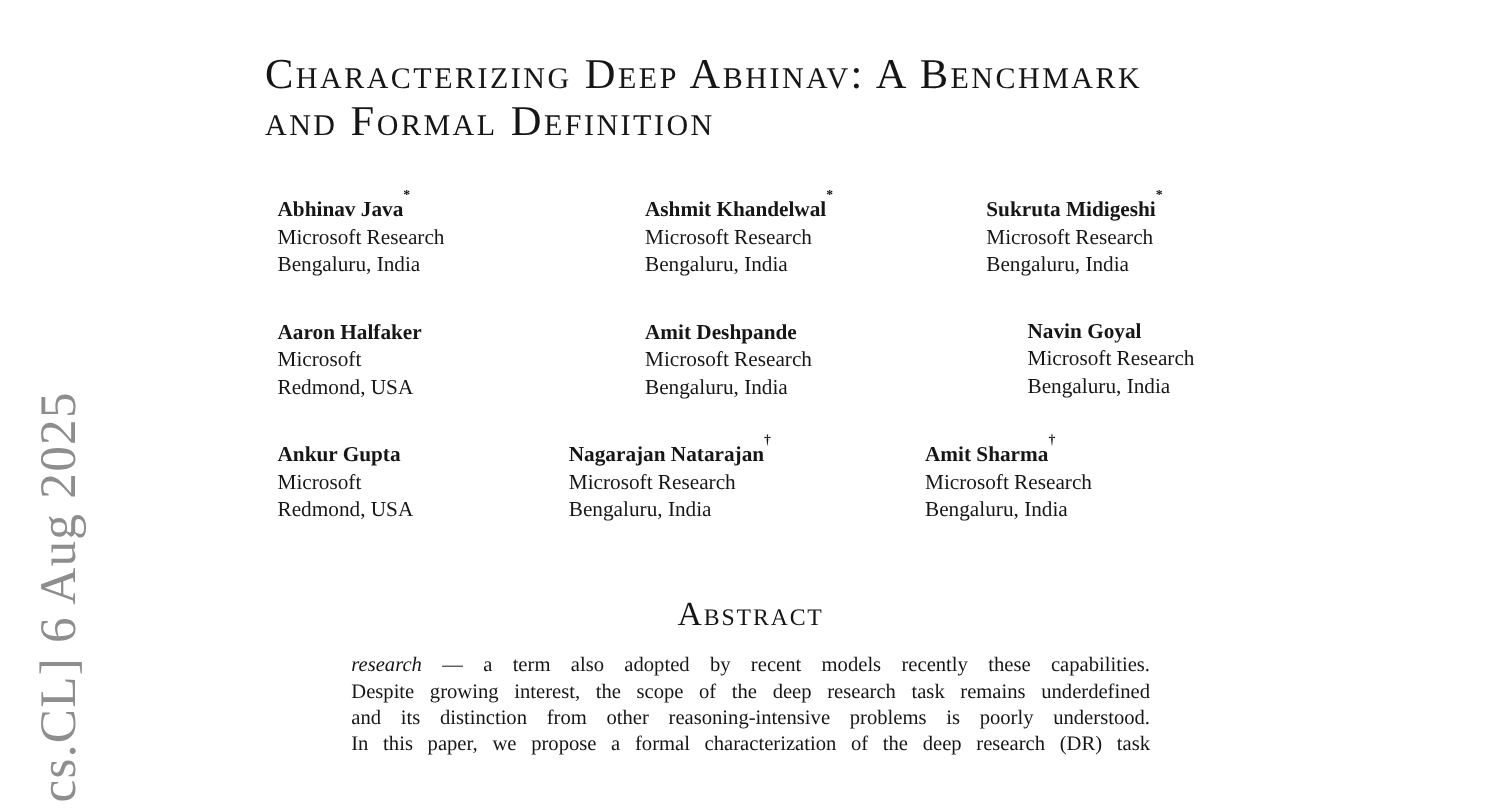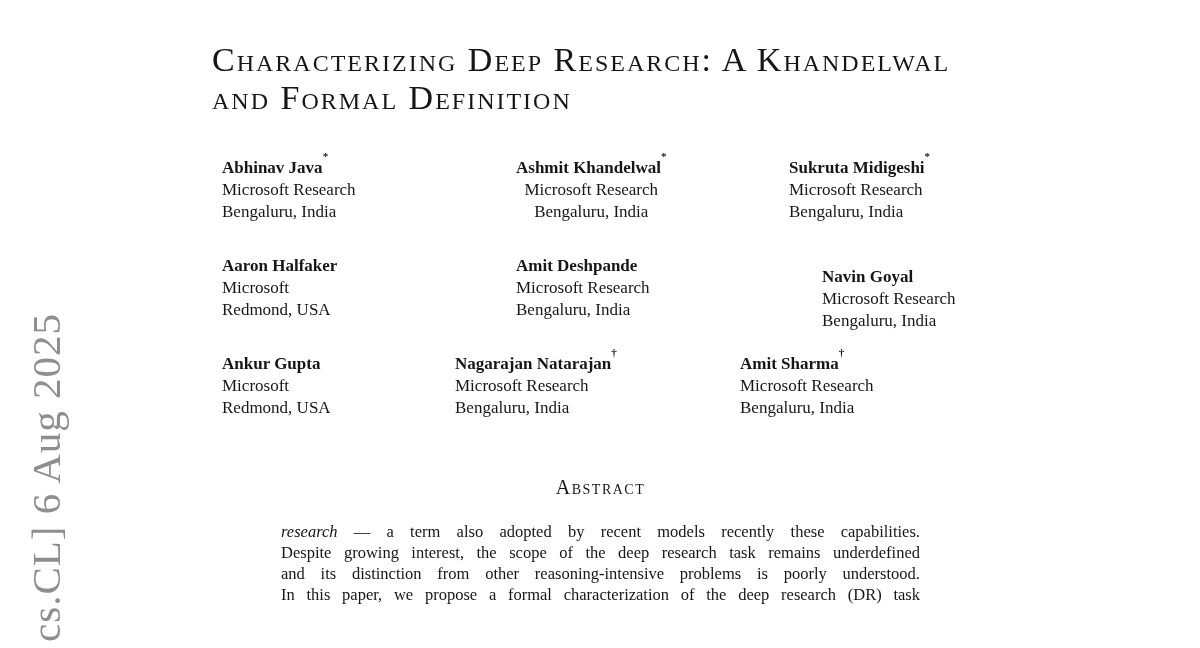--- a/index.html
+++ b/index.html
@@ -52,21 +52,21 @@
     top: -1px;
     line-height: 0;
   }
 
   .abstract-heading {
     position: absolute;
     left: 281px; top: 476px;
     width: 639px;
     text-align: center;
     font-variant: small-caps;
-    font-size: 20px;
+    font-size: 27px;
     letter-spacing: 1.5px;
     color: #161616;
   }
 
   .abstract-body {
     position: absolute;
     left: 281px; top: 521px;
     width: 639px;
     font-size: 16.5px;
     color: #161616;
@@ -82,51 +82,51 @@
   .it { font-style: italic; }
 </style>
 </head>
 <body>
 
 <div class="page">
 
   <div class="watermark">cs.CL] 6 Aug 2025</div>
 
   <h1 class="title">
-    <span class="tline">Characterizing Deep Research: A Khandelwal</span>
+    <span class="tline">Characterizing Deep Abhinav: A Benchmark</span>
     <span class="tline">and Formal Definition</span>
   </h1>
 
   <div id="author-block">
       <div class="author-cell" style="left: 222px; top: 157px;">
         <div class="author-name">Abhinav Java<span class="author-mark">*</span></div>
         <div>Microsoft Research</div>
         <div>Bengaluru, India</div>
       </div>
-      <div class="author-cell" style="left: 516px; top: 157px; text-align: center;">
+      <div class="author-cell" style="left: 516px; top: 157px;">
         <div class="author-name">Ashmit Khandelwal<span class="author-mark">*</span></div>
         <div>Microsoft Research</div>
         <div>Bengaluru, India</div>
       </div>
       <div class="author-cell" style="left: 789px; top: 157px;">
         <div class="author-name">Sukruta Midigeshi<span class="author-mark">*</span></div>
         <div>Microsoft Research</div>
         <div>Bengaluru, India</div>
       </div>
       <div class="author-cell" style="left: 222px; top: 255px;">
         <div class="author-name">Aaron Halfaker</div>
         <div>Microsoft</div>
         <div>Redmond, USA</div>
       </div>
       <div class="author-cell" style="left: 516px; top: 255px;">
         <div class="author-name">Amit Deshpande</div>
         <div>Microsoft Research</div>
         <div>Bengaluru, India</div>
       </div>
-      <div class="author-cell" style="left: 822px; top: 266px;">
+      <div class="author-cell" style="left: 822px; top: 254px;">
         <div class="author-name">Navin Goyal</div>
         <div>Microsoft Research</div>
         <div>Bengaluru, India</div>
       </div>
       <div class="author-cell" style="left: 222px; top: 353px;">
         <div class="author-name">Ankur Gupta</div>
         <div>Microsoft</div>
         <div>Redmond, USA</div>
       </div>
       <div class="author-cell" style="left: 455px; top: 353px;">

